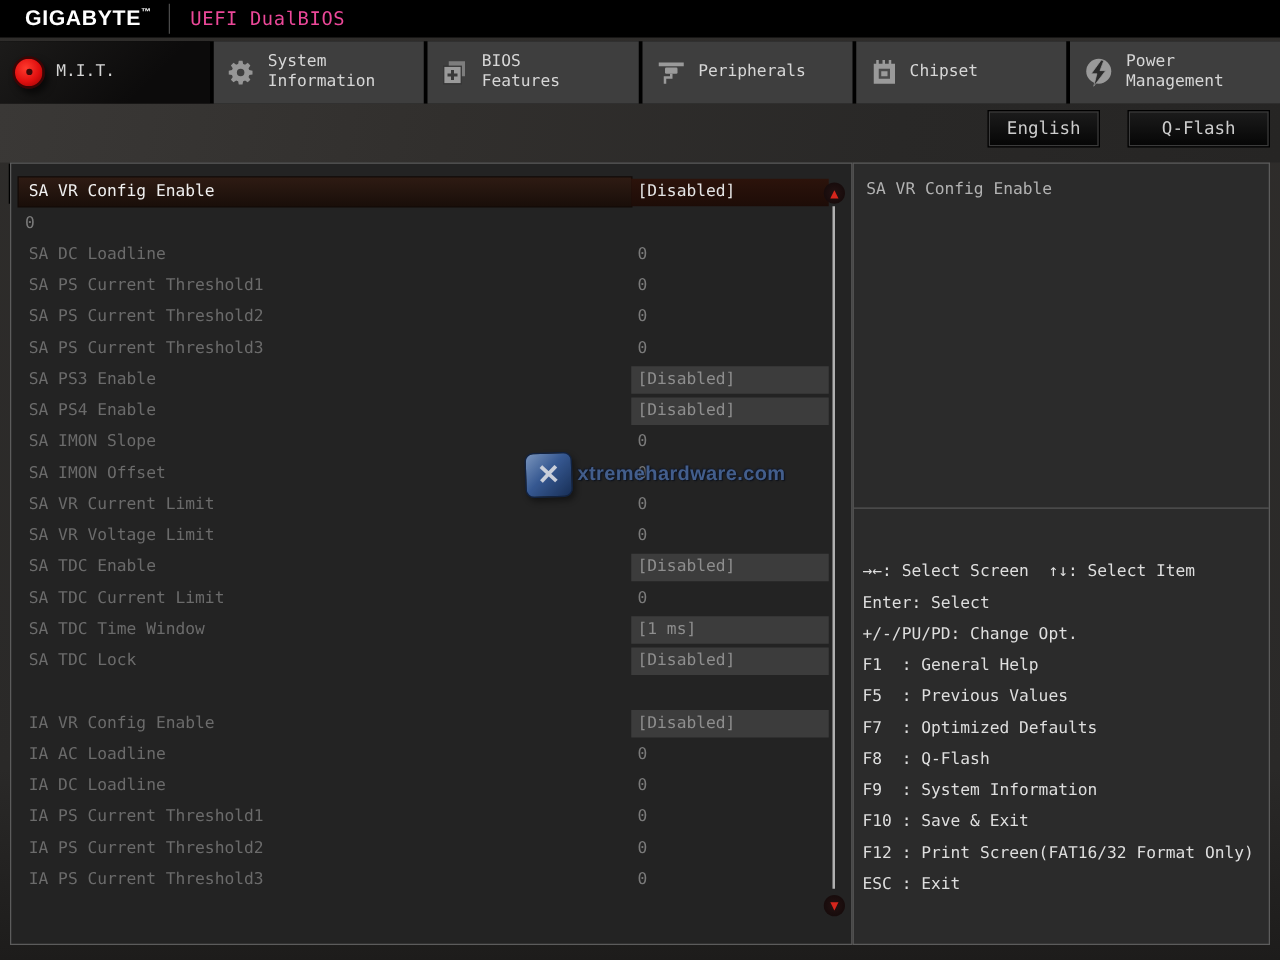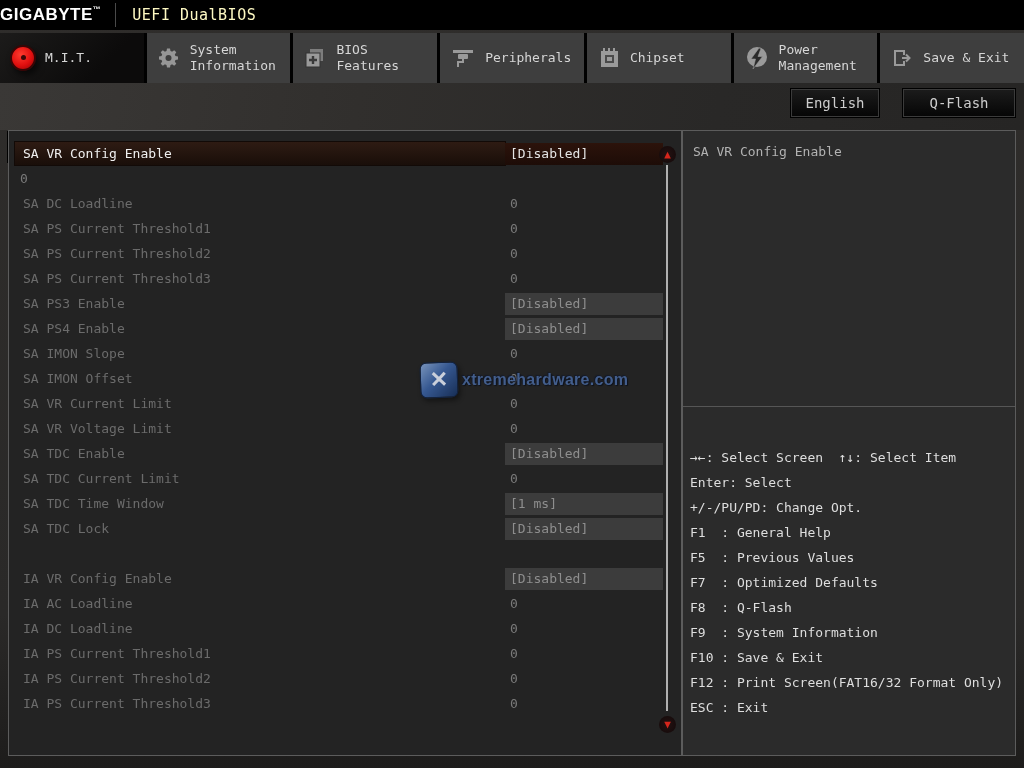--- a/index.html
+++ b/index.html
@@ -9,24 +9,24 @@
     font-family:"DejaVu Sans Mono", monospace;
     background:linear-gradient(180deg,#2f2d2b 0%,#2a2928 80%,#1d1c1b 100%);
     overflow:hidden;
     color:#ccc;
   }
 
   
   .topbar{position:absolute;top:0;left:0;width:1024px;height:30px;background:#000;
     display:flex;align-items:center;}
   .brand{font-family:"Liberation Sans",sans-serif;font-weight:bold;font-size:17px;
-    color:#fff;letter-spacing:.5px;}
+    color:#fff;letter-spacing:.5px;padding-left:20px;}
   .brand sup{font-size:8px;vertical-align:top;}
   .topbar-divider{width:1px;height:24px;background:#4a4a4a;margin:0 16px 0 14px;}
-  .product{font-size:15px;color:#fef9c3;letter-spacing:.5px;}
+  .product{font-size:15px;color:#ec4899;letter-spacing:.5px;}
 
   
   .tabbar{position:absolute;top:33px;left:0;width:1024px;height:50px;background:#000;
     display:flex;gap:3px;}
   .tab{flex:1;background:#3e3e3e;display:flex;align-items:center;gap:9px;
     padding-left:10px;font-size:13px;color:#d6d6d6;line-height:16px;cursor:default;}
   .tab.active{background:linear-gradient(135deg,#1c1b1a 0%,#0c0b0b 70%);}
   .tab .icon{flex:0 0 auto;display:flex;align-items:center;justify-content:center;}
   .mit-dot{width:26px;height:26px;border-radius:50%;
     background:radial-gradient(circle at 40% 35%, #ff3b2e 0%, #e00f0f 55%, #8d0404 100%);
@@ -148,29 +148,20 @@
     <span class="tab-label">Chipset</span>
   </div>
   <div class="tab">
     <span class="icon">
       <svg width="26" height="26" viewBox="0 0 26 26">
           <circle cx="13" cy="12" r="10" fill="#9a9a9a"></circle>
           <path d="M15 3 7 14h4.5L9 24l9.5-12.5H14l3-8z" fill="#2b2b2b" stroke="#9a9a9a" stroke-width=".6"></path>
         </svg>
     </span>
     <span class="tab-label">Power Management</span>
-  </div>
-  <div class="tab">
-    <span class="icon">
-      <svg width="24" height="24" viewBox="0 0 24 24">
-          <path d="M4 4h11v5h-2V6H6v12h7v-3h2v5H4z" fill="#9a9a9a"></path>
-          <path d="M12 12h7m-3-3.5 3.5 3.5-3.5 3.5" stroke="#9a9a9a" stroke-width="2" fill="none"></path>
-        </svg>
-    </span>
-    <span class="tab-label">Save &amp; Exit</span>
   </div>
 </div>
 
 <div class="band"></div>
 <div class="btn btn-back">Back</div>
 <div class="btn btn-english">English</div>
 <div class="btn btn-qflash">Q-Flash</div>
 
 <div class="panel panel-left">
   <div class="rows">

